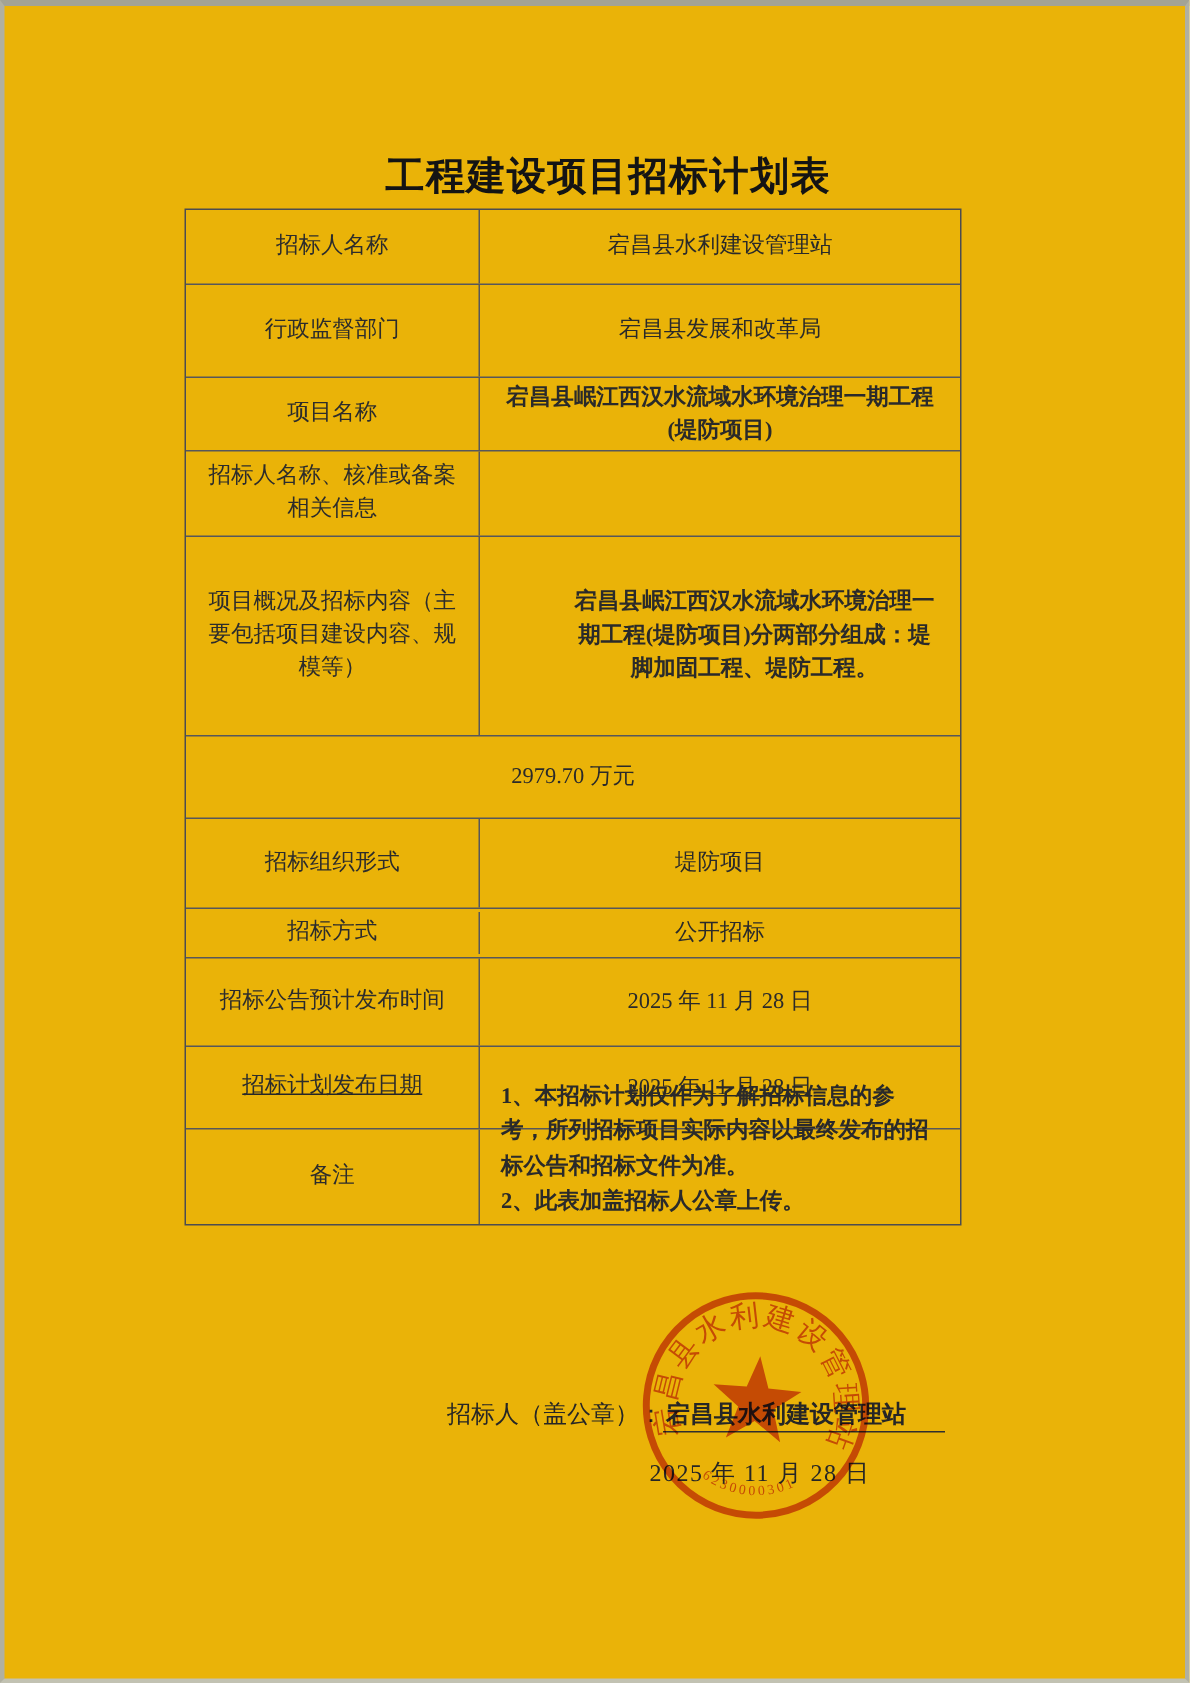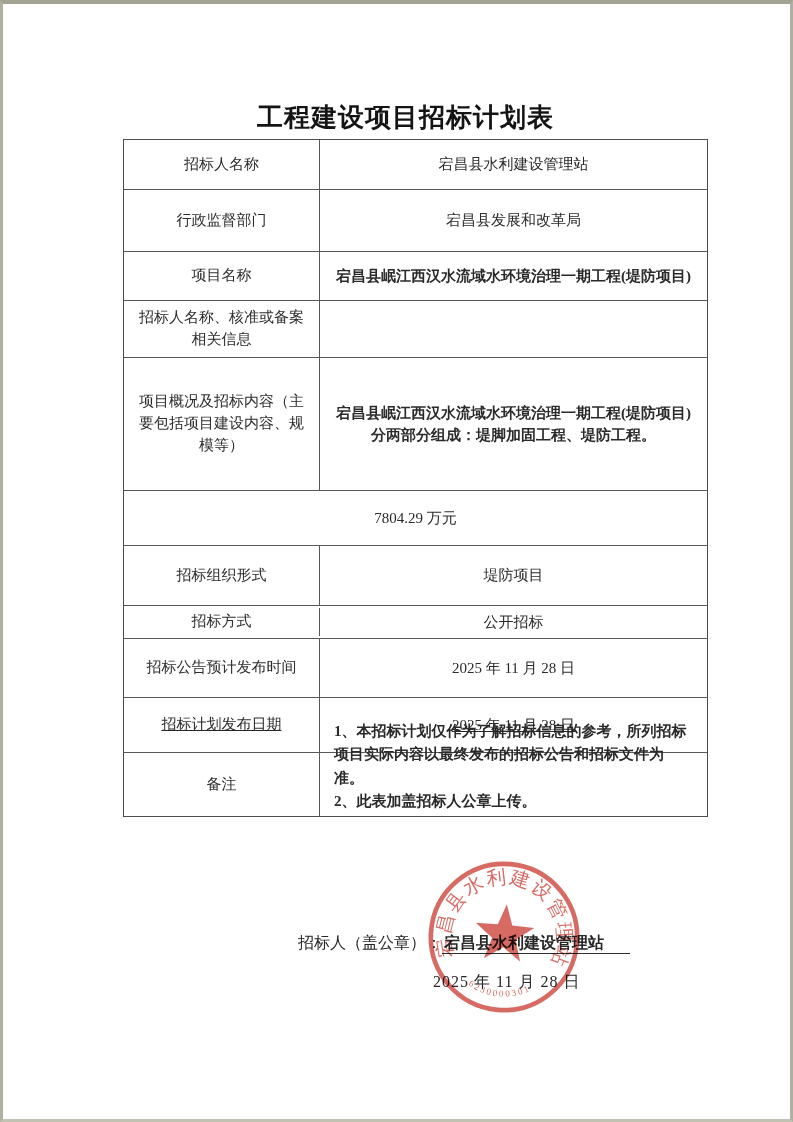--- a/index.html
+++ b/index.html
@@ -1,36 +1,36 @@
 <!DOCTYPE html>
 <html><head>
 <meta charset="utf-8">
 <style>
   html,body{margin:0;padding:0;background:#e8e8e4;}
   .page{
     position:relative;width:793px;height:1122px;box-sizing:border-box;
-    background:#ffffff;overflow:hidden;
+    background:#eab308;overflow:hidden;
     border:3px solid #b0b0a1;border-top:4px solid #a3a394;border-bottom-color:#c2c2b2;
     font-family:"Liberation Serif","DejaVu Serif",serif;color:#262626;
   }
   .doc-title{
     position:absolute;top:96px;left:120px;width:565px;text-align:center;
     font-size:26px;font-weight:bold;letter-spacing:1px;color:#141414;
   }
   .tbl{
-    position:absolute;left:120px;top:135px;width:585px;box-sizing:border-box;
+    position:absolute;left:120px;top:135px;width:518px;box-sizing:border-box;
     border:1.5px solid #4c4d50;
   }
   .row{display:flex;box-sizing:border-box;border-top:1px solid #56575b;}
   .row:first-child{border-top:none;}
   .row:nth-child(1){height:49px;}
   .row:nth-child(2){height:62px;}
   .row:nth-child(3){height:49px;}
   .row:nth-child(4){height:57px;}
-  .row:nth-child(5){height:133px;}
+  .row:nth-child(5){height:133px;gap:46px;}
   .row:nth-child(6){height:55px;}
   .row:nth-child(7){height:60px;}
   .row:nth-child(8){height:33px;align-items:center;}
   .row:nth-child(9){height:59px;}
   .row:nth-child(10){height:55px;text-decoration:underline;}
   .row:nth-child(11){height:64px;}
   .row:nth-child(12){height:107px;}
   .cl{
     width:196px;box-sizing:border-box;border-right:1px solid #56575b;
     display:flex;align-items:center;justify-content:center;text-align:center;
@@ -73,21 +73,21 @@
       <div class="cv bold">宕昌县岷江西汉水流域水环境治理一期工程(堤防项目)</div>
     </div>
     <div class="row">
       <div class="cl">招标人名称、核准或备案相关信息</div>
     </div>
     <div class="row">
       <div class="cl">项目概况及招标内容（主要包括项目建设内容、规模等）</div>
       <div class="cv bold">宕昌县岷江西汉水流域水环境治理一期工程(堤防项目)分两部分组成：堤脚加固工程、堤防工程。</div>
     </div>
     <div class="row">
-      <div class="cv">7804.29 万元</div>
+      <div class="cv">2979.70 万元</div>
     </div>
     <div class="row">
       <div class="cl">招标组织形式</div>
       <div class="cv">堤防项目</div>
     </div>
     <div class="row">
       <div class="cl">招标方式</div>
       <div class="cv">公开招标</div>
     </div>
     <div class="row">

